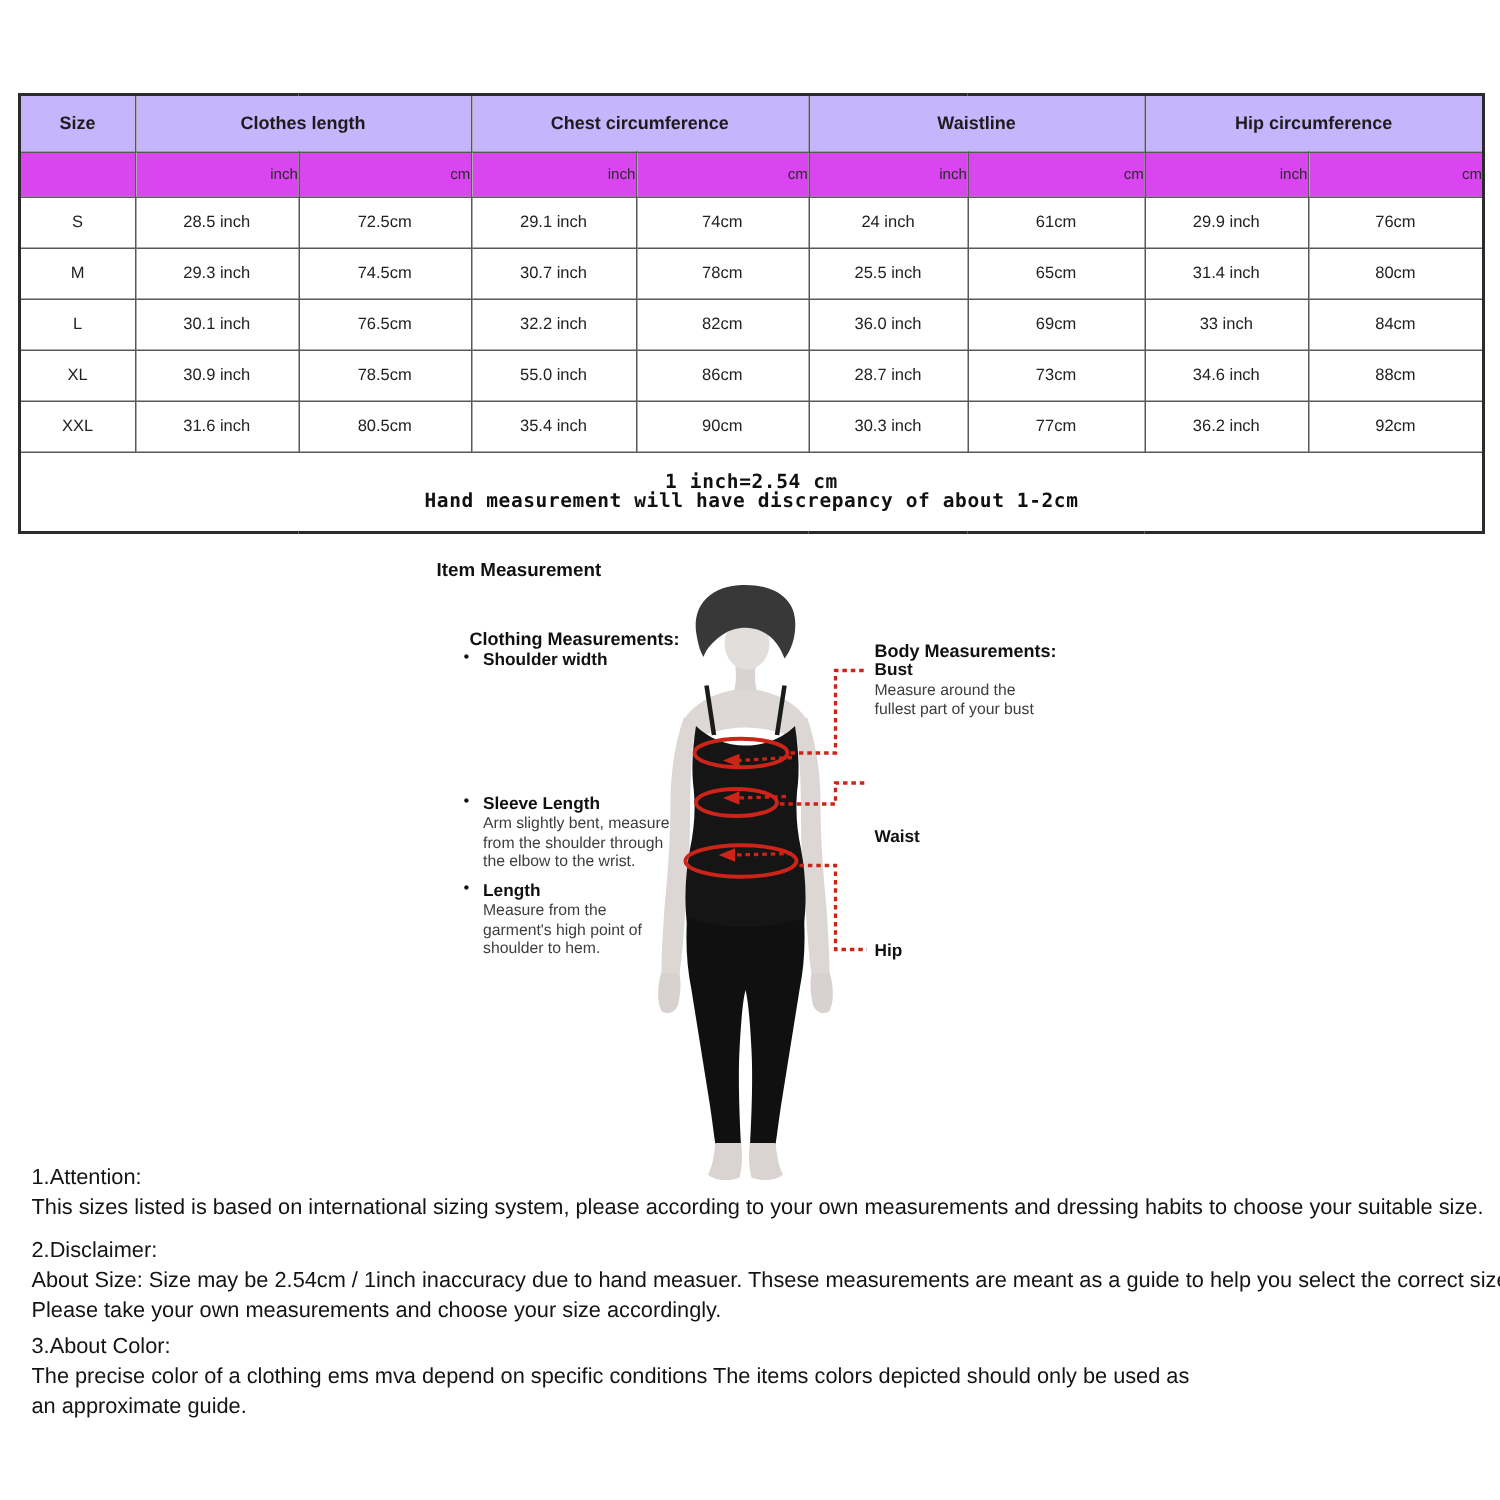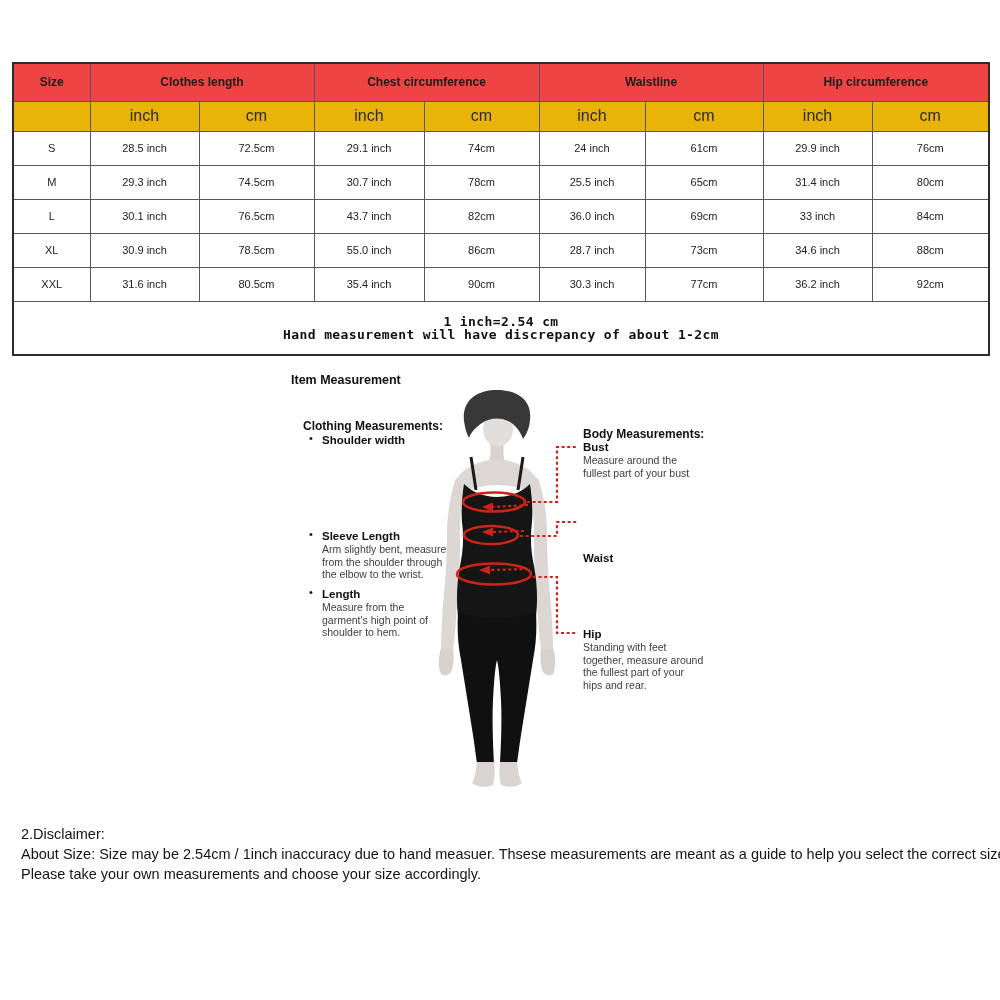--- a/index.html
+++ b/index.html
@@ -5,37 +5,37 @@
   html,body{margin:0;padding:0;background:#fff;}
   .canvas{position:relative;width:1000px;height:1000px;background:#ffffff;overflow:hidden;
           font-family:"Liberation Sans",sans-serif;}
 
   
   table.size-table{position:absolute;left:12px;top:62px;width:976px;border-collapse:collapse;
     table-layout:fixed;border:2px solid #2b2b2b;background:#fff;}
   .size-table th,.size-table td{border:1px solid #585858;text-align:center;vertical-align:middle;
     font-size:11px;color:#222;font-weight:normal;padding:0;overflow:hidden;}
   tr.h1{height:38px;}
-  tr.h1 th{background:#ef4444;font-weight:bold;font-size:12px;color:#1c1c1c;}
+  tr.h1 th{background:#c4b5fd;font-weight:bold;font-size:12px;color:#1c1c1c;}
   tr.h2{height:30px;}
-  tr.h2 th{background:#eab308;font-size:16px;color:#2a2a2a;}
+  tr.h2 th{background:#d946ef;font-size:10px;color:#2a2a2a;text-align:right;}
   tr.datarow{height:34px;background:#ffffff;}
   tr.note-row td{height:52px;font-family:"DejaVu Sans Mono",monospace;font-weight:bold;
     font-size:13px;letter-spacing:.4px;color:#111;}
   .note-row .line{line-height:13px;}
 
   
   .diagram-title{position:absolute;left:291px;top:373px;font-size:12.5px;font-weight:bold;color:#111;}
   .figure-svg{position:absolute;left:420px;top:388px;width:165px;height:404px;pointer-events:none;}
 
   .meas-col{position:absolute;}
   #left-col{left:303px;top:419px;width:150px;}
   #right-col{left:583px;top:427px;width:150px;}
   .meas-heading{font-weight:bold;font-size:12px;color:#101010;white-space:nowrap;}
-  #left-col .meas-heading{}
+  #left-col .meas-heading{text-align:right;}
   .meas-item{position:absolute;}
   #left-col .meas-item{left:19px;}
   #right-col .meas-item{left:0;}
   #l-item1{top:14px;} #l-item2{top:110px;} #l-item3{top:168px;}
   #r-item1{top:13px;} #r-item2{top:88px;margin-top:36px;} #r-item3{top:200px;}
   .meas-label{font-weight:bold;font-size:11.5px;color:#101010;line-height:14px;white-space:nowrap;}
   .meas-text{white-space:pre;font-size:10.5px;line-height:12.5px;color:#3d3d3d;}
   .bullet{position:absolute;left:-13px;top:-1px;font-size:11px;color:#101010;}
 
   
@@ -97,21 +97,21 @@
       <td>78cm</td>
       <td>25.5 inch</td>
       <td>65cm</td>
       <td>31.4 inch</td>
       <td>80cm</td>
     </tr>
     <tr class="datarow">
       <td>L</td>
       <td>30.1 inch</td>
       <td>76.5cm</td>
-      <td>43.7 inch</td>
+      <td>32.2 inch</td>
       <td>82cm</td>
       <td>36.0 inch</td>
       <td>69cm</td>
       <td>33 inch</td>
       <td>84cm</td>
     </tr>
     <tr class="datarow">
       <td>XL</td>
       <td>30.9 inch</td>
       <td>78.5cm</td>
@@ -207,24 +207,25 @@
     <div class="meas-item" id="r-item1">
       <div class="meas-label">Bust</div>
       <div class="meas-text">Measure around the
 fullest part of your bust</div>
     </div>
     <div class="meas-item" id="r-item2">
       <div class="meas-label">Waist</div>
     </div>
     <div class="meas-item" id="r-item3">
       <div class="meas-label">Hip</div>
-      <div class="meas-text">Standing with feet
-together, measure around
-the fullest part of your
-hips and rear.</div>
     </div>
   </div>
 
+  <div class="note-block" id="note1">1.Attention:
+This sizes listed is based on international sizing system, please according to your own measurements and dressing habits to choose your suitable size.</div>
   <div class="note-block" id="note2">2.Disclaimer:
 About Size: Size may be 2.54cm / 1inch inaccuracy due to hand measuer. Thsese measurements are meant as a guide to help you select the correct size.
 Please take your own measurements and choose your size accordingly.</div>
+  <div class="note-block" id="note3">3.About Color:
+The precise color of a clothing ems mva depend on specific conditions The items colors depicted should only be used as
+an approximate guide.</div>
 
 </div>
 
 </body></html>

